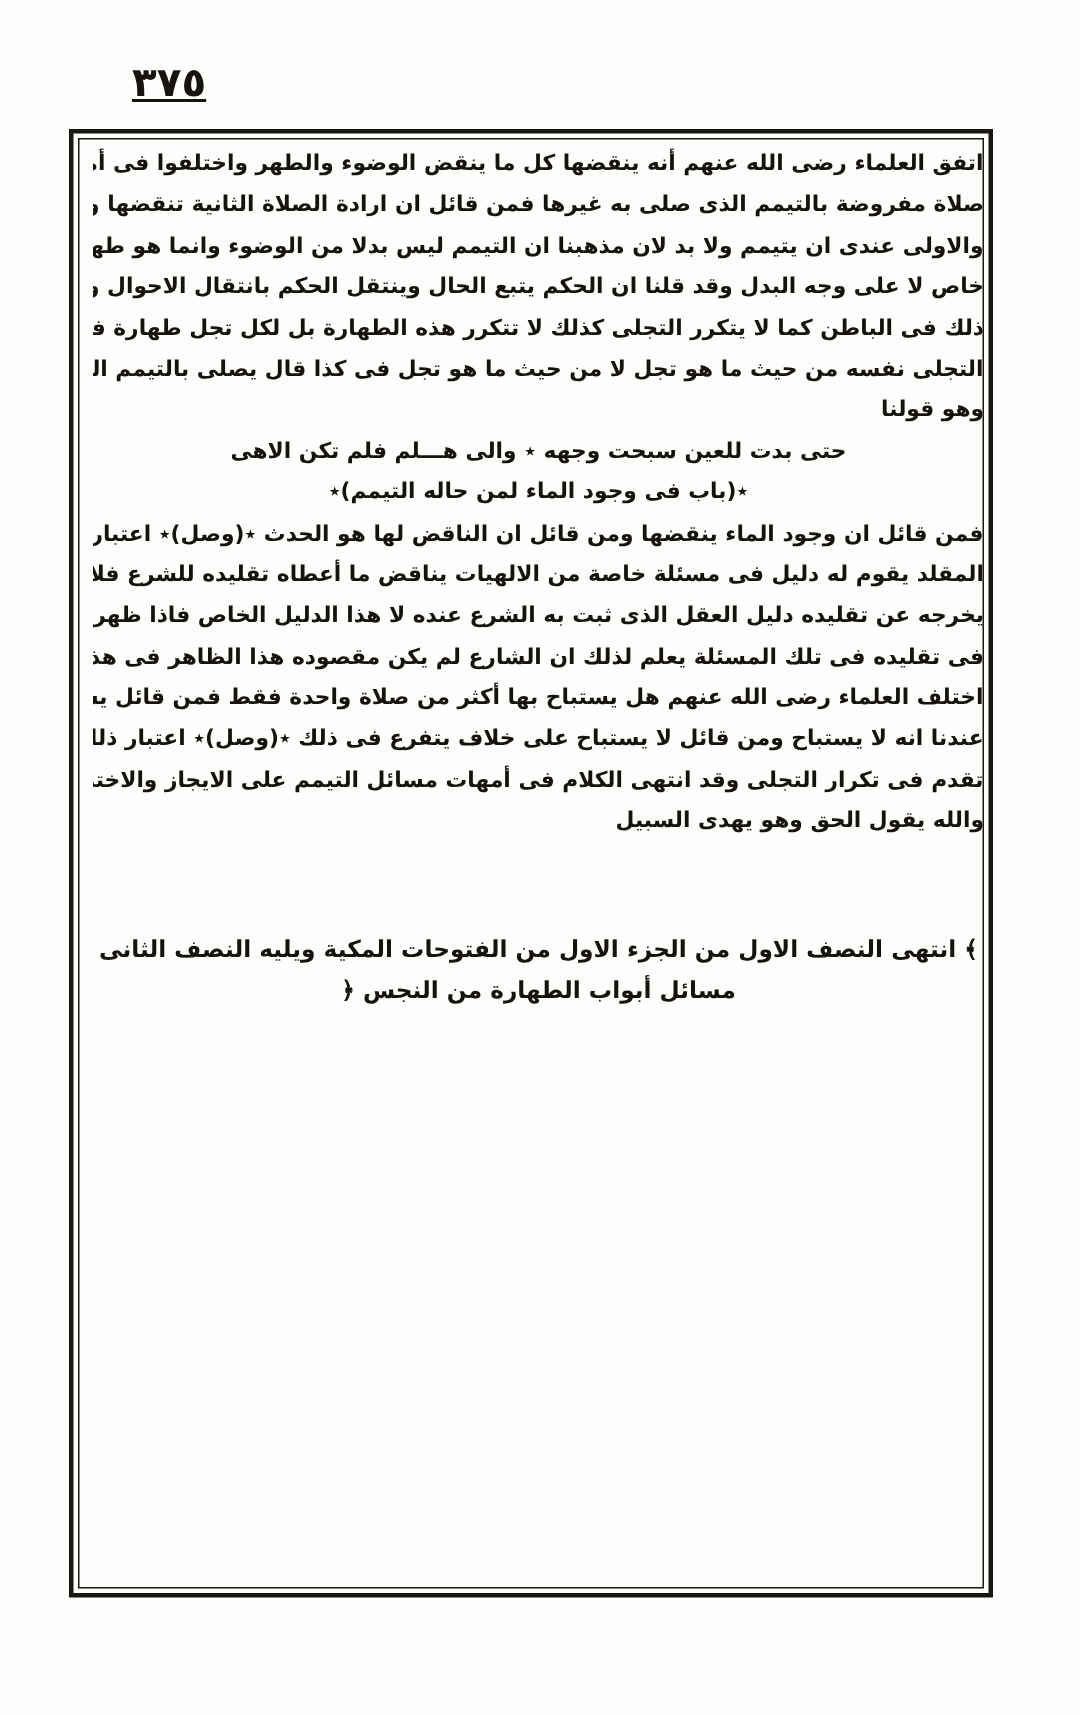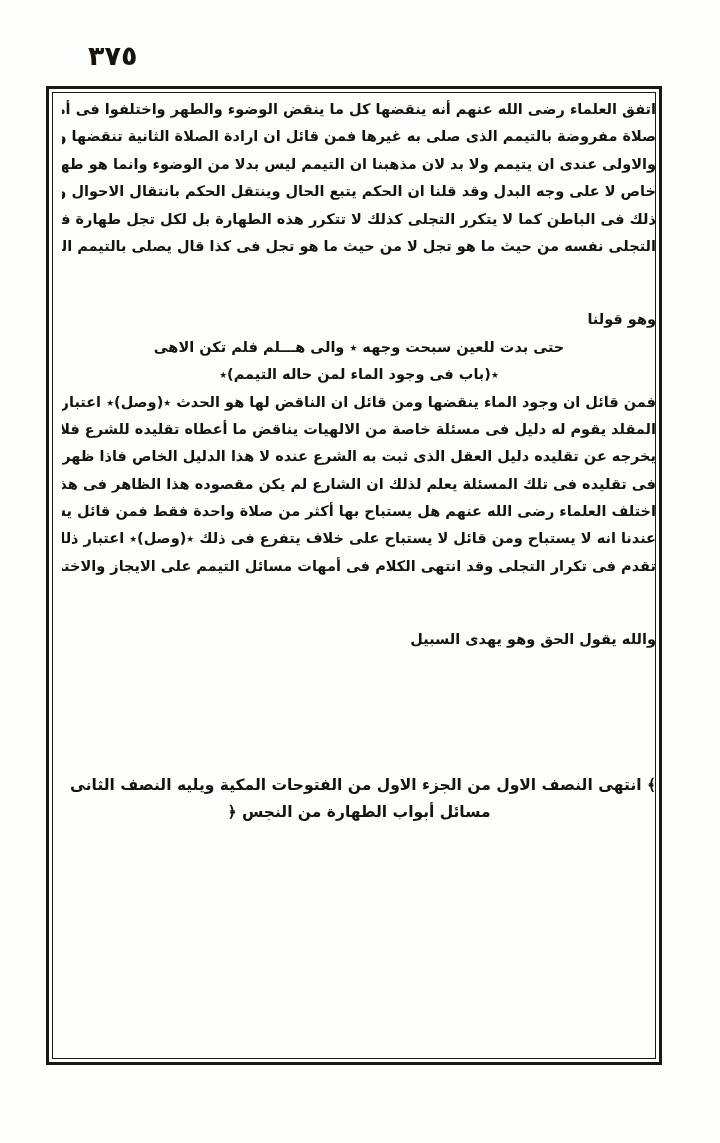--- a/index.html
+++ b/index.html
@@ -21,20 +21,21 @@
   }
   .page-number {
     position: absolute;
     top: 40px;
     left: 88px;
     font-size: 27px;
     font-weight: bold;
     color: #17130f;
     letter-spacing: 1px;
     direction: rtl;
+    text-decoration: underline;
   }
   .page-frame {
     position: absolute;
     left: 46px;
     top: 86px;
     width: 616px;
     height: 979px;
     border: 3px solid #1b1713;
     box-sizing: border-box;
   }
@@ -60,36 +61,34 @@
     height: 27.4px;
     white-space: nowrap;
     overflow: hidden;
   }
   .line.justify {
     text-align: justify;
     text-align-last: justify;
   }
   .line.start {
     text-align: right;
-    margin-top: 46px;
   }
   .line.center {
     text-align: center;
     white-space: normal;
   }
   .line.heading {
     letter-spacing: 0.2px;
     text-align: center;
   }
   .line.colophon {
     font-size: 15.5px;
   }
   .line.gap-before-colophon {
-    margin-top: 118px;
-    text-align: right;
+    margin-top: 58px;
   }
 </style>
 </head>
 <body>
 
 <div class="scan-page">
 
   <div class="page-number">٣٧٥</div>
 
   <div class="page-frame">

